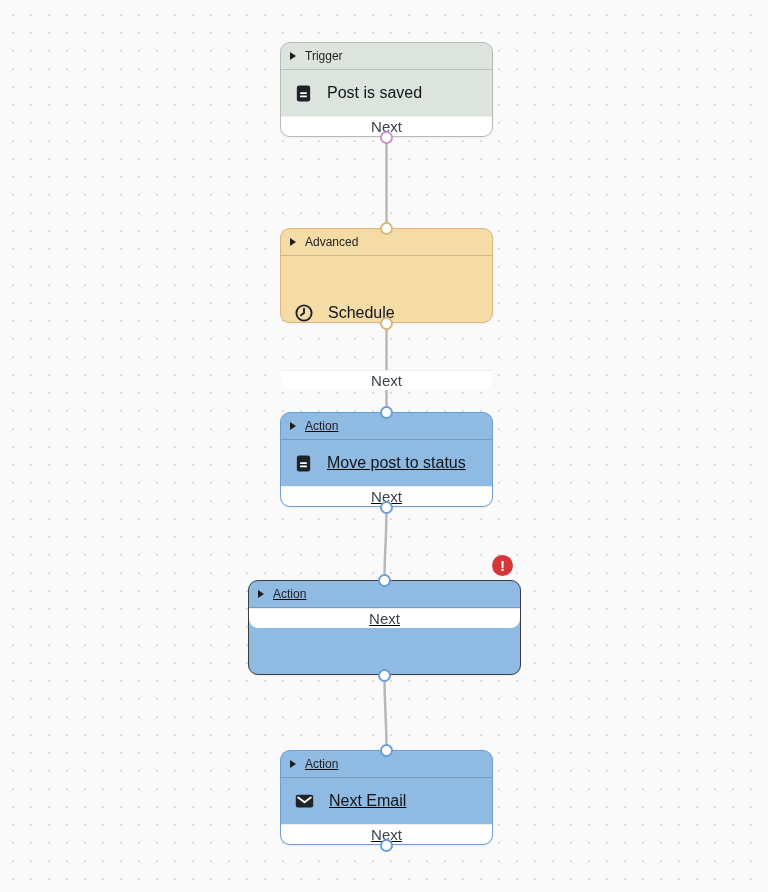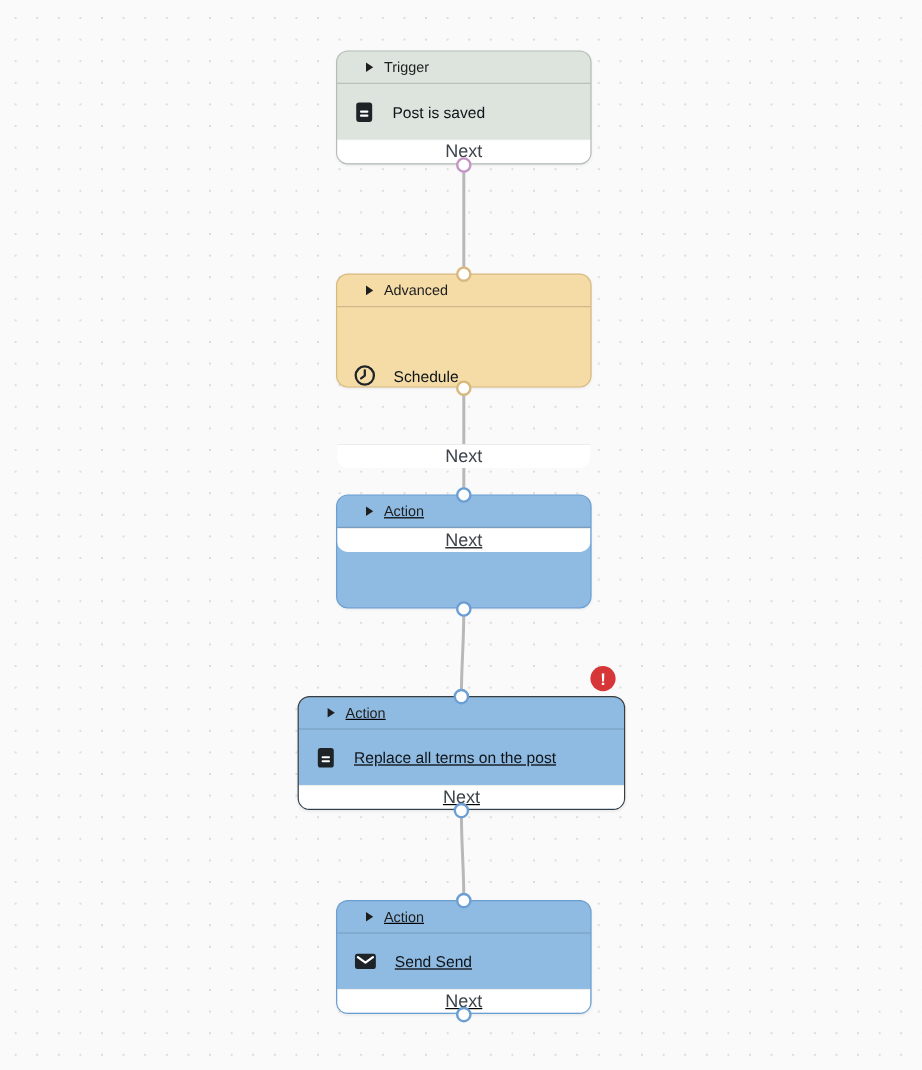--- a/index.html
+++ b/index.html
@@ -19,35 +19,35 @@
 
   .node {
     position:absolute; z-index:1;
     display:flex; flex-direction:column;
     border-radius:10px;
     box-shadow:0 1px 2px rgba(0,0,0,0.06);
   }
   .node-header {
     height:27px; flex:0 0 27px;
     display:flex; align-items:center; gap:9px;
-    padding:0 24px;
+    padding:0 9px;
     border-bottom:1px solid rgba(0,0,0,0.16);
     font-size:12px; color:#1e1e1e;
   }
   .tri {
     width:0; height:0;
     border-left:6px solid #1e1e1e;
     border-top:4px solid transparent;
     border-bottom:4px solid transparent;
   }
   .node-body {
     flex:1 1 auto;
     display:flex; align-items:center; gap:14px;
     padding:0 13px;
-    font-size:13px; color:#0f1419;
+    font-size:16px; color:#0f1419;
   }
   .node-body svg { flex:0 0 auto; display:block; }
   .node-footer {
     height:20px; flex:0 0 20px;
     background:#ffffff;
     border-top:1px solid rgba(0,0,0,0.07);
     border-radius:0 0 9px 9px;
     display:flex; align-items:center; justify-content:center;
     font-size:15px; color:#3c434a;
   }
@@ -138,54 +138,54 @@
     <div class="node-footer">Next</div>
     <span class="port port-in port--tan"></span>
     <span class="port port-out port--tan"></span>
   </div>
 
   <div class="node node--action" id="node-2">
     <div class="node-header">
       <span class="tri"></span>
       <span>Action</span>
     </div>
+    <div class="node-body">
+      <svg width="19" height="19" viewBox="0 0 20 20">
+        <rect x="3" y="1.5" width="14" height="17" rx="2.5" fill="#1d2327"></rect>
+        <rect x="6.3" y="8.6" width="7.4" height="1.9" rx="0.9" fill="#fff"></rect>
+        <rect x="6.3" y="12.1" width="7.4" height="1.9" rx="0.9" fill="#fff"></rect>
+      </svg>
+      <span>Move post to status</span>
+    </div>
     <div class="node-footer">Next</div>
     <span class="port port-in port--blue"></span>
     <span class="port port-out port--blue"></span>
   </div>
 
   <div class="node node--action node--selected" id="node-3">
     <div class="error-badge">!</div>
     <div class="node-header">
       <span class="tri"></span>
       <span>Action</span>
-    </div>
-    <div class="node-body">
-      <svg width="19" height="19" viewBox="0 0 20 20">
-        <rect x="3" y="1.5" width="14" height="17" rx="2.5" fill="#1d2327"></rect>
-        <rect x="6.3" y="8.6" width="7.4" height="1.9" rx="0.9" fill="#fff"></rect>
-        <rect x="6.3" y="12.1" width="7.4" height="1.9" rx="0.9" fill="#fff"></rect>
-      </svg>
-      <span>Replace all terms on the post</span>
     </div>
     <div class="node-footer">Next</div>
     <span class="port port-in port--blue"></span>
     <span class="port port-out port--blue"></span>
   </div>
 
   <div class="node node--action" id="node-4">
     <div class="node-header">
       <span class="tri"></span>
       <span>Action</span>
     </div>
     <div class="node-body">
       <svg width="21" height="20" viewBox="0 0 21 20">
         <rect x="1.8" y="3.8" width="17.4" height="12.8" rx="2" fill="#1d2327"></rect>
         <path d="M4.2 6.6 L10.5 11.2 L16.8 6.6" fill="none" stroke="#fff" stroke-width="1.9" stroke-linecap="round" stroke-linejoin="round"></path>
       </svg>
-      <span>Send Send</span>
+      <span>Next Email</span>
     </div>
     <div class="node-footer">Next</div>
     <span class="port port-in port--blue"></span>
     <span class="port port-out port--blue"></span>
   </div>
 
 </div>
 
 </body></html>

